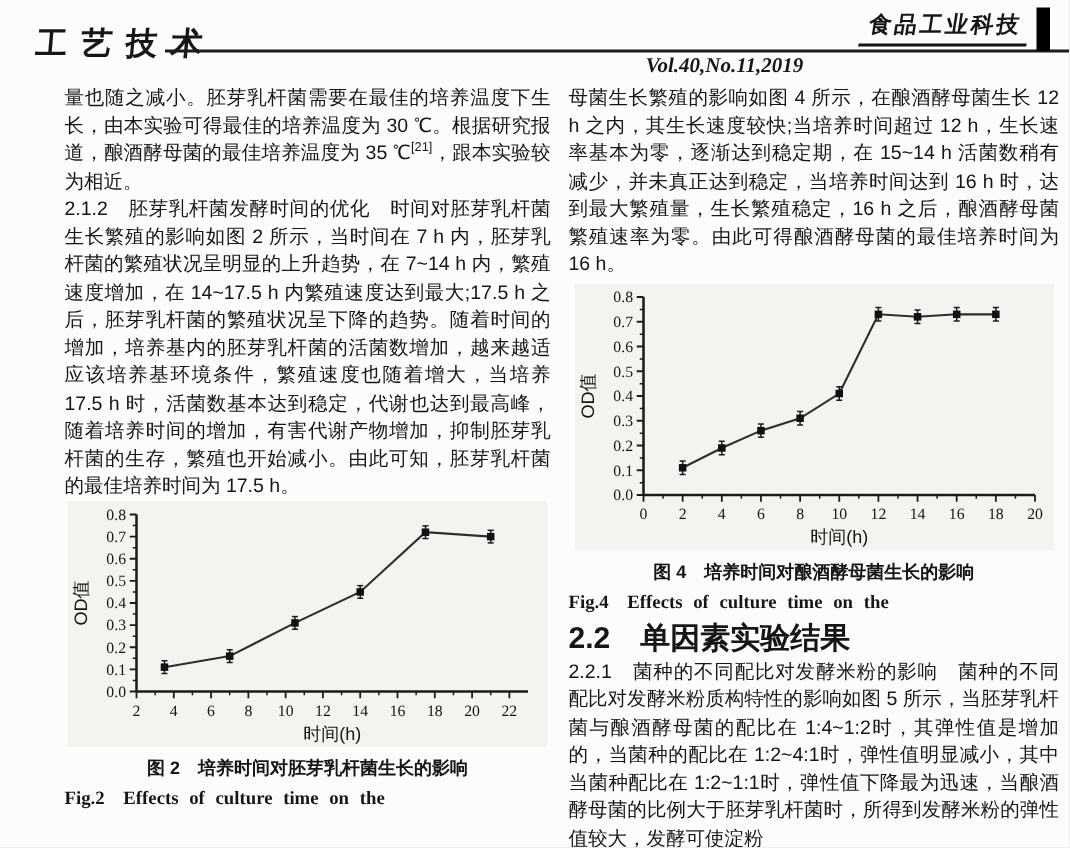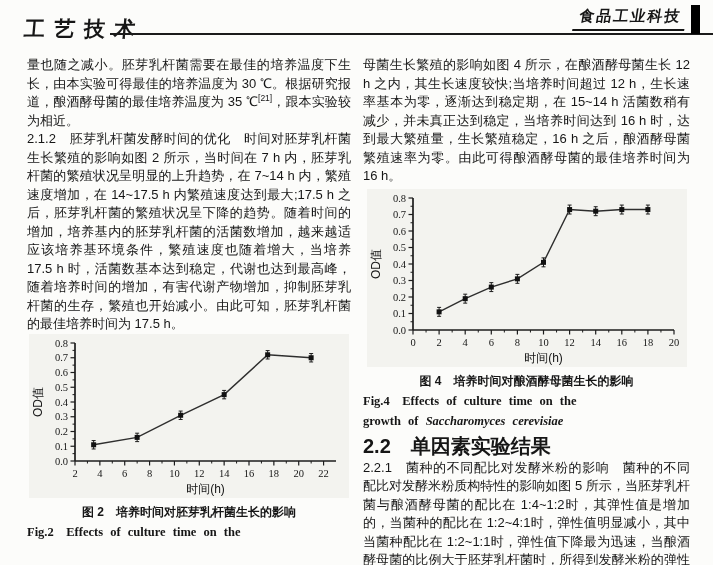--- a/index.html
+++ b/index.html
@@ -20,21 +20,21 @@
     font-family:"Liberation Serif", serif; font-style:italic; font-weight:bold; font-size:14px;
   }
   .journal-right {
     position:absolute; right:27px; top:7px;
     font-size:15px; font-weight:bold; letter-spacing:2px;
     transform:skewX(-9deg); border-bottom:2px solid #141414; padding:0 5px 3px 5px;
     white-space:nowrap;
   }
   .journal-bar { position:absolute; right:13px; top:5px; width:9px; height:29px; background:#000; }
   
-  .col { position:absolute; top:56px; }
+  .col { position:absolute; top:56px;margin-left:16px; }
   .col-left  { left:27px;  width:324px; }
   .col-right { left:363px; width:327px; }
   p.body-text {
     margin:0; font-size:13px; line-height:18.5px;
     text-align:justify; text-justify:inter-ideograph;
   }
   .sec-label { font-weight:normal; }
   sup.cite { font-size:8.5px; line-height:0; }
   
   figure { margin:0; padding:0; }
@@ -47,20 +47,21 @@
   .cap-en i { font-style:italic; }
   .h22 { font-size:20px; font-weight:bold; margin:5px 0 3px 0; line-height:20px; }
 </style>
 </head>
 <body>
 
 <div class="page">
 
   <div class="logo-left">工艺技术</div>
   <div class="rule-main"></div>
+  <div class="vol-info">Vol.40,No.11,2019</div>
   <div class="journal-right">食品工业科技</div>
   <div class="journal-bar"></div>
 
   <div class="col col-left">
     <p class="body-text"><span>量也随之减小。胚芽乳杆菌需要在最佳的培养温度下生长，由本实验可得最佳的培养温度为 30 ℃。根据研究报道，酿酒酵母菌的最佳培养温度为 35 ℃</span><sup class="cite">[21]</sup><span>，跟本实验较为相近。</span></p>
     <p class="body-text"><span class="sec-label">2.1.2　胚芽乳杆菌发酵时间的优化</span><span>　时间对胚芽乳杆菌生长繁殖的影响如图 2 所示，当时间在 7 h 内，胚芽乳杆菌的繁殖状况呈明显的上升趋势，在 7~14 h 内，繁殖速度增加，在 14~17.5 h 内繁殖速度达到最大;17.5 h 之后，胚芽乳杆菌的繁殖状况呈下降的趋势。随着时间的增加，培养基内的胚芽乳杆菌的活菌数增加，越来越适应该培养基环境条件，繁殖速度也随着增大，当培养 17.5 h 时，活菌数基本达到稳定，代谢也达到最高峰，随着培养时间的增加，有害代谢产物增加，抑制胚芽乳杆菌的生存，繁殖也开始减小。由此可知，胚芽乳杆菌的最佳培养时间为 17.5 h。</span></p>
 
     <figure>
       <svg id="chart2" class="chart-svg" width="320" height="164">
           <rect x="0" y="0" width="320" height="164" fill="#f3f3ef"></rect>
@@ -258,20 +259,19 @@
           <rect x="252.3" y="18.049999999999997" width="5" height="5" fill="#111"></rect>
           <line x1="280.9" y1="16.074999999999996" x2="280.9" y2="25.025" stroke="#1c1c1c" stroke-width="1"></line>
           <line x1="278.9" y1="16.074999999999996" x2="282.9" y2="16.074999999999996" stroke="#1c1c1c" stroke-width="1"></line>
           <line x1="278.9" y1="25.025" x2="282.9" y2="25.025" stroke="#1c1c1c" stroke-width="1"></line>
           <rect x="278.4" y="18.049999999999997" width="5" height="5" fill="#111"></rect>
           <text x="176.5" y="173" text-anchor="middle" font-size="12" fill="#161616">时间(h)</text>
           <text x="13" y="75" text-anchor="middle" font-size="12" fill="#161616" transform="rotate(-90 13 75)">OD值</text>
         </svg>
       <div class="cap-zh">图 4　培养时间对酿酒酵母菌生长的影响</div>
       <div class="cap-en">Fig.4　Effects of culture time on the</div>
-      <div class="cap-en"><span>growth of </span><i>Saccharomyces cerevisiae</i></div>
     </figure>
 
     <div class="h22">2.2　单因素实验结果</div>
     <p class="body-text"><span class="sec-label">2.2.1　菌种的不同配比对发酵米粉的影响</span><span>　菌种的不同配比对发酵米粉质构特性的影响如图 5 所示，当胚芽乳杆菌与酿酒酵母菌的配比在 1:4~1:2时，其弹性值是增加的，当菌种的配比在 1:2~4:1时，弹性值明显减小，其中当菌种配比在 1:2~1:1时，弹性值下降最为迅速，当酿酒酵母菌的比例大于胚芽乳杆菌时，所得到发酵米粉的弹性值较大，发酵可使淀粉</span></p>
   </div>
 
 </div>
 
 </body></html>

